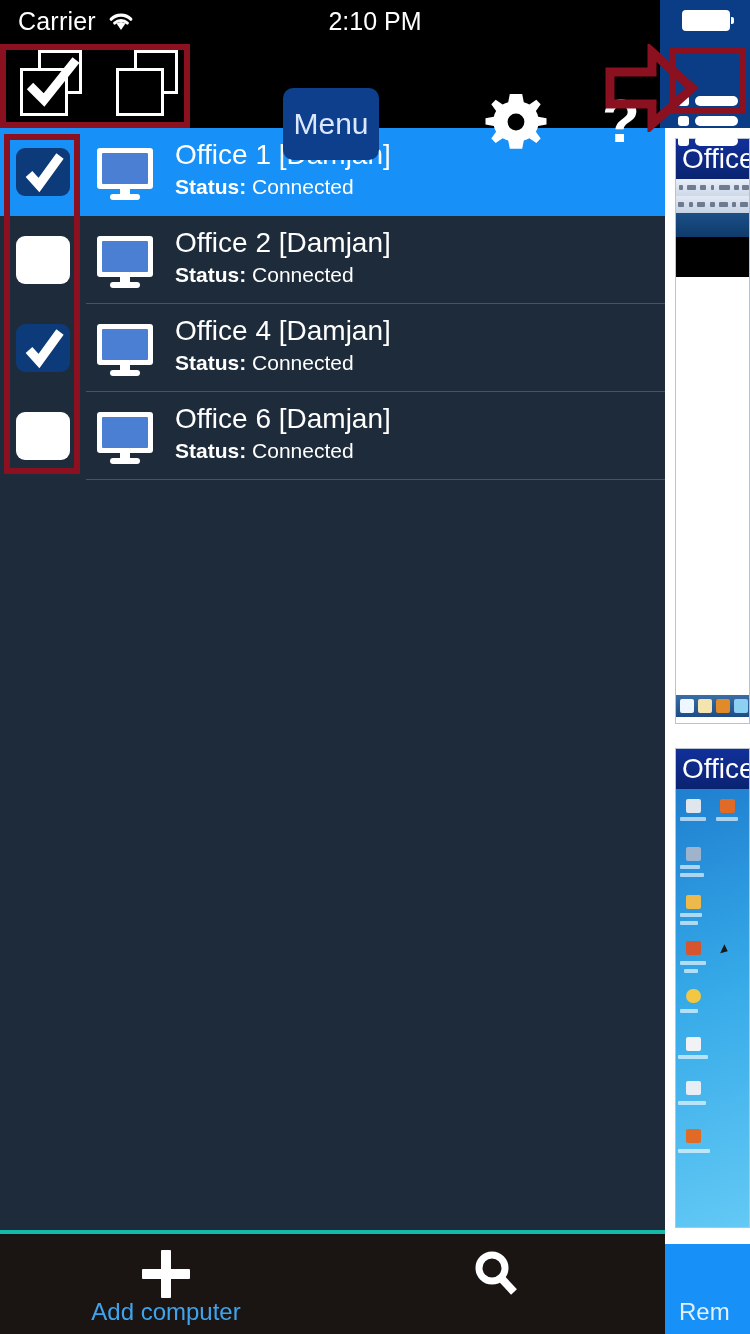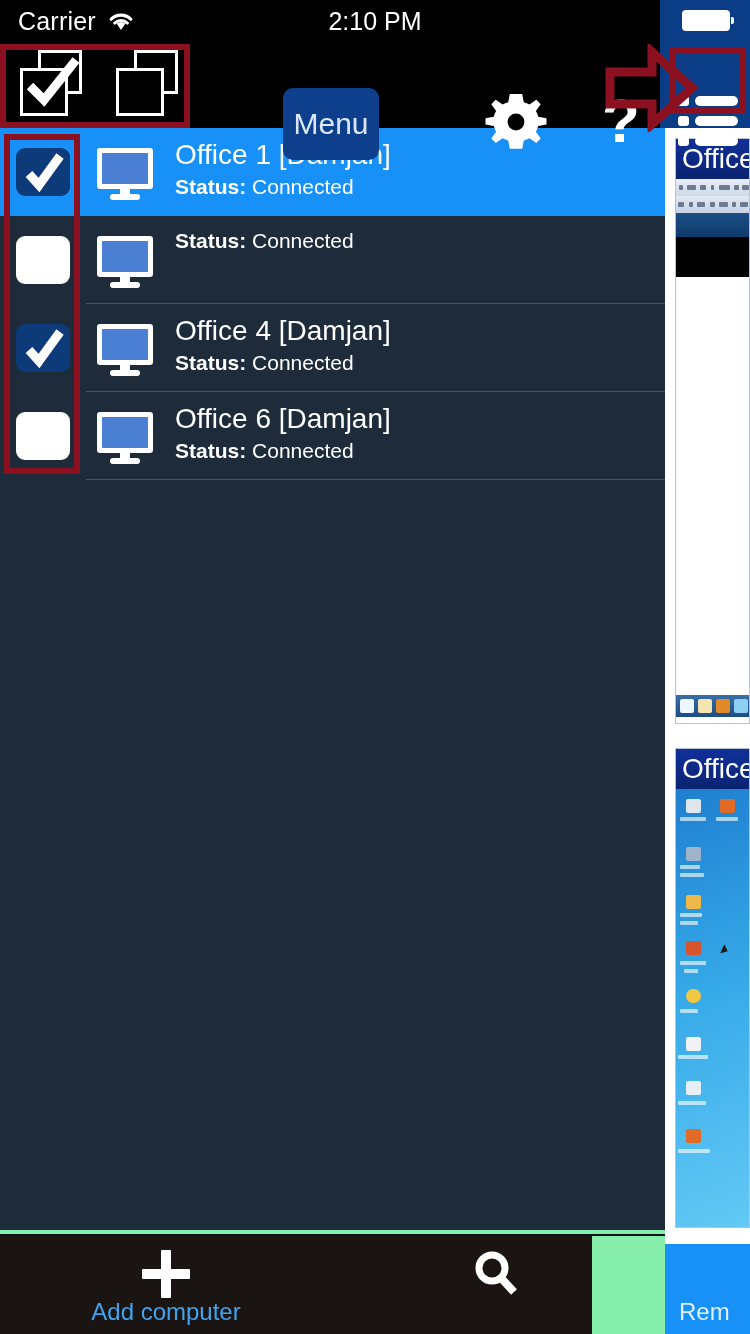--- a/index.html
+++ b/index.html
@@ -9,21 +9,21 @@
   }
   body {
     font-family: "Liberation Sans", sans-serif;
     -webkit-font-smoothing: antialiased;
   }
   #screen {
     position: relative;
     width: 750px;
     height: 1334px;
     overflow: hidden;
-    background: #86efac;
+    background: #14b8a6;
   }
 
   
   .status-bar {
     position: absolute;
     left: 0; top: 0;
     width: 750px; height: 40px;
     background: #000;
     z-index: 20;
   }
@@ -359,21 +359,21 @@
     border-left: 6px solid #1a1a1a;
     border-bottom: 5px solid transparent;
     border-top: 5px solid transparent;
     transform: rotate(25deg);
   }
 
   
   .tabbar {
     position: absolute;
     left: 0; top: 1234px;
-    width: 592px; height: 100px;
+    width: 665px; height: 100px;
     background: #1a1513;
     z-index: 15;
   }
   .tabbar .divider {
     position: absolute;
     left: 0; top: 0;
     width: 665px; height: 2px;
     background: #0f1418;
   }
   .tab {
@@ -509,20 +509,21 @@
       <div class="chk off"></div>
       <div class="mon">
         <svg viewBox="0 0 66 52" width="66" height="52">
           <rect x="1" y="0" width="56" height="41" rx="3" fill="#fff"></rect>
           <rect x="6" y="5" width="46" height="31" rx="1" fill="#4a7fd4"></rect>
           <rect x="24" y="41" width="10" height="5" fill="#fff"></rect>
           <rect x="14" y="46" width="30" height="6" rx="3" fill="#fff"></rect>
         </svg>
       </div>
       <div class="row-text">
+        <div class="row-title">Office 2 [Damjan]</div>
         <div class="row-status">
           <b>Status:</b>
           <span>Connected</span>
         </div>
       </div>
       <div class="sep"></div>
     </div>
 
     <div class="row plain">
       <div class="chk on">

